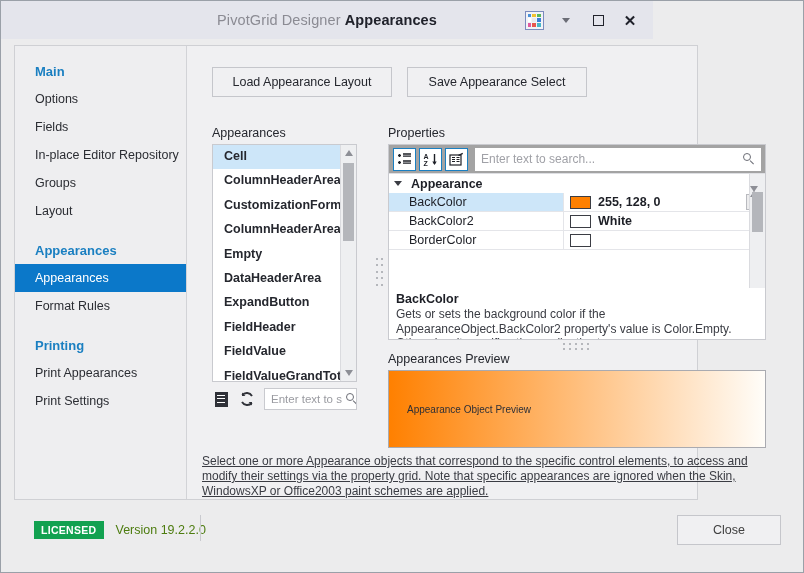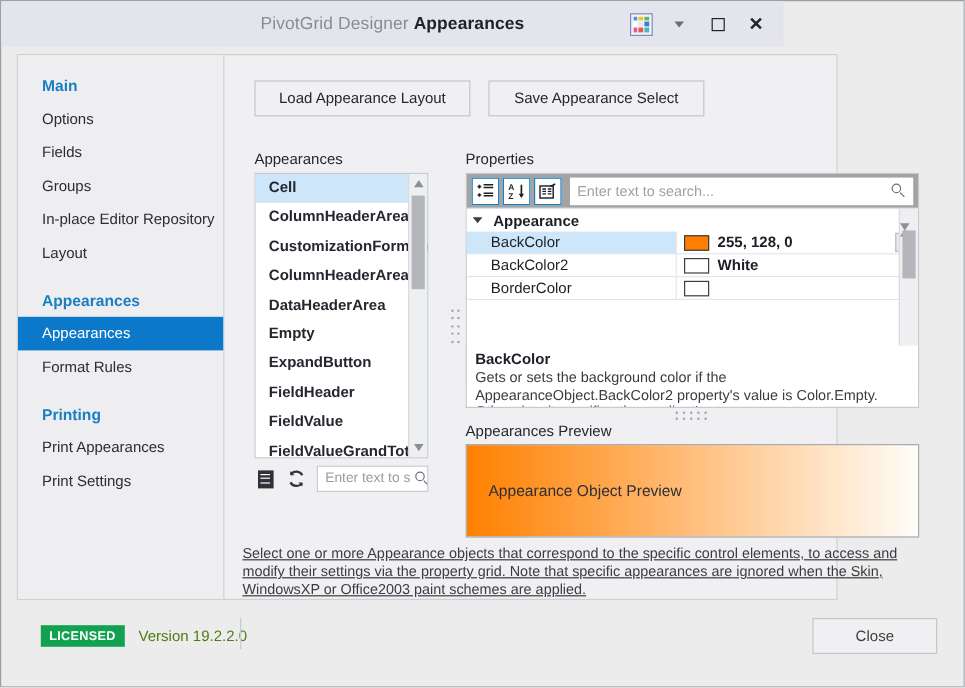--- a/index.html
+++ b/index.html
@@ -214,21 +214,21 @@
 
   
   #prev-label { left: 200px; top: 306px; }
   #prev-box {
     position: absolute; left: 200px; top: 324px;
     width: 378px; height: 78px;
     border: 1px solid #a9aab0;
   }
   #prev-text {
     position: absolute; left: 18px; top: 50%; transform: translateY(-50%);
-    font-size: 13px; color: #2d2f36;
+    font-size: 10px; color: #2d2f36;
   }
 
   
   #hint {
     position: absolute; left: 14px; top: 408px; width: 572px;
     font-size: 12px; color: #3a3c43; line-height: 15px; text-decoration: underline;
   }
 
   
   #statusbar {
@@ -285,22 +285,22 @@
       <div class="win-btn close-glyph">✕</div>
     </div>
   </div>
 
   <div id="body-area">
 
     <div id="sidebar">
       <div class="side-group">Main</div>
       <div class="side-item">Options</div>
       <div class="side-item">Fields</div>
+      <div class="side-item">In-place Editor Repository</div>
       <div class="side-item">Groups</div>
-      <div class="side-item">In-place Editor Repository</div>
       <div class="side-item">Layout</div>
 
       <div class="side-group">Appearances</div>
       <div class="side-item selected">Appearances</div>
       <div class="side-item">Format Rules</div>
 
       <div class="side-group">Printing</div>
       <div class="side-item">Print Appearances</div>
       <div class="side-item">Print Settings</div>
     </div>
@@ -311,22 +311,22 @@
         <div class="btn">Load Appearance Layout</div>
         <div class="btn">Save Appearance Select</div>
       </div>
 
       <div class="sec-label" id="list-label">Appearances</div>
       <div id="list-box">
         <div class="list-item selected">Cell</div>
         <div class="list-item">ColumnHeaderArea</div>
         <div class="list-item">CustomizationFormHint</div>
         <div class="list-item">ColumnHeaderArea</div>
+        <div class="list-item">Empty</div>
         <div class="list-item">DataHeaderArea</div>
-        <div class="list-item">Empty</div>
         <div class="list-item">ExpandButton</div>
         <div class="list-item">FieldHeader</div>
         <div class="list-item">FieldValue</div>
         <div class="list-item">FieldValueGrandTotal</div>
         <div class="vscroll">
           <div class="arrow-up">
               <span class="tri-up"></span>
             </div>
           <div class="thumb" style="top:18px;height:78px;"></div>
           <div class="arrow-dn">

